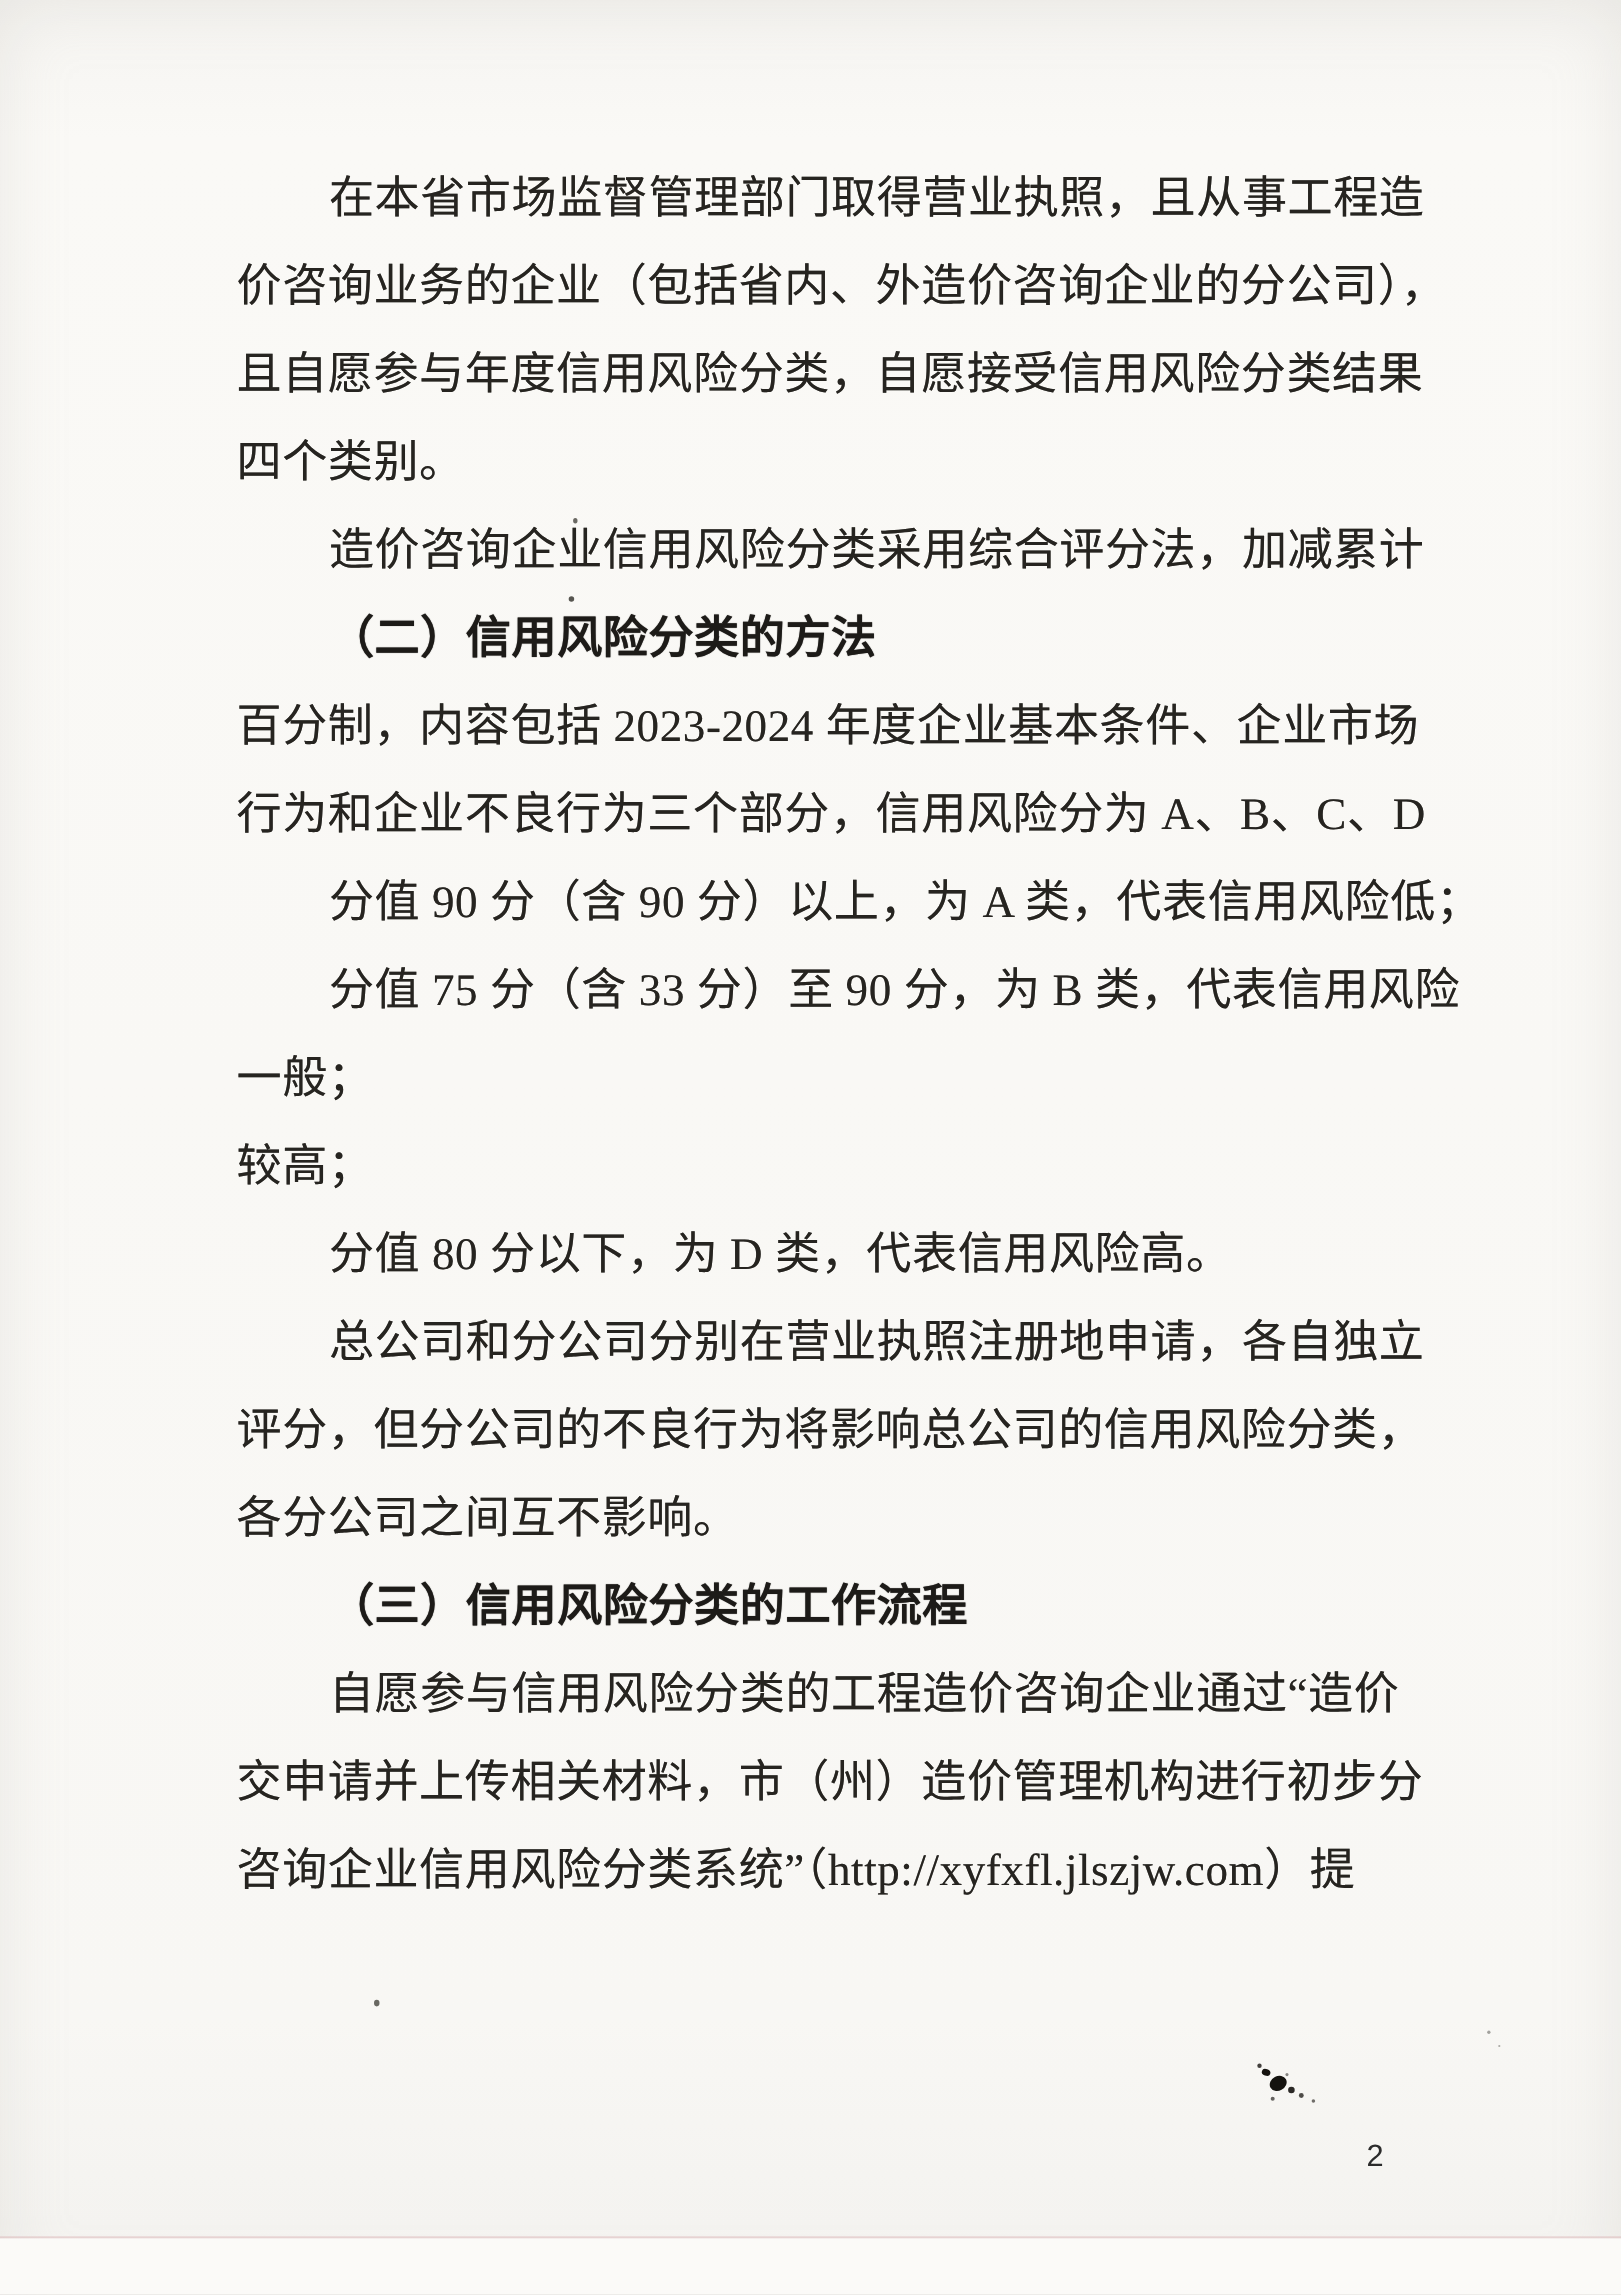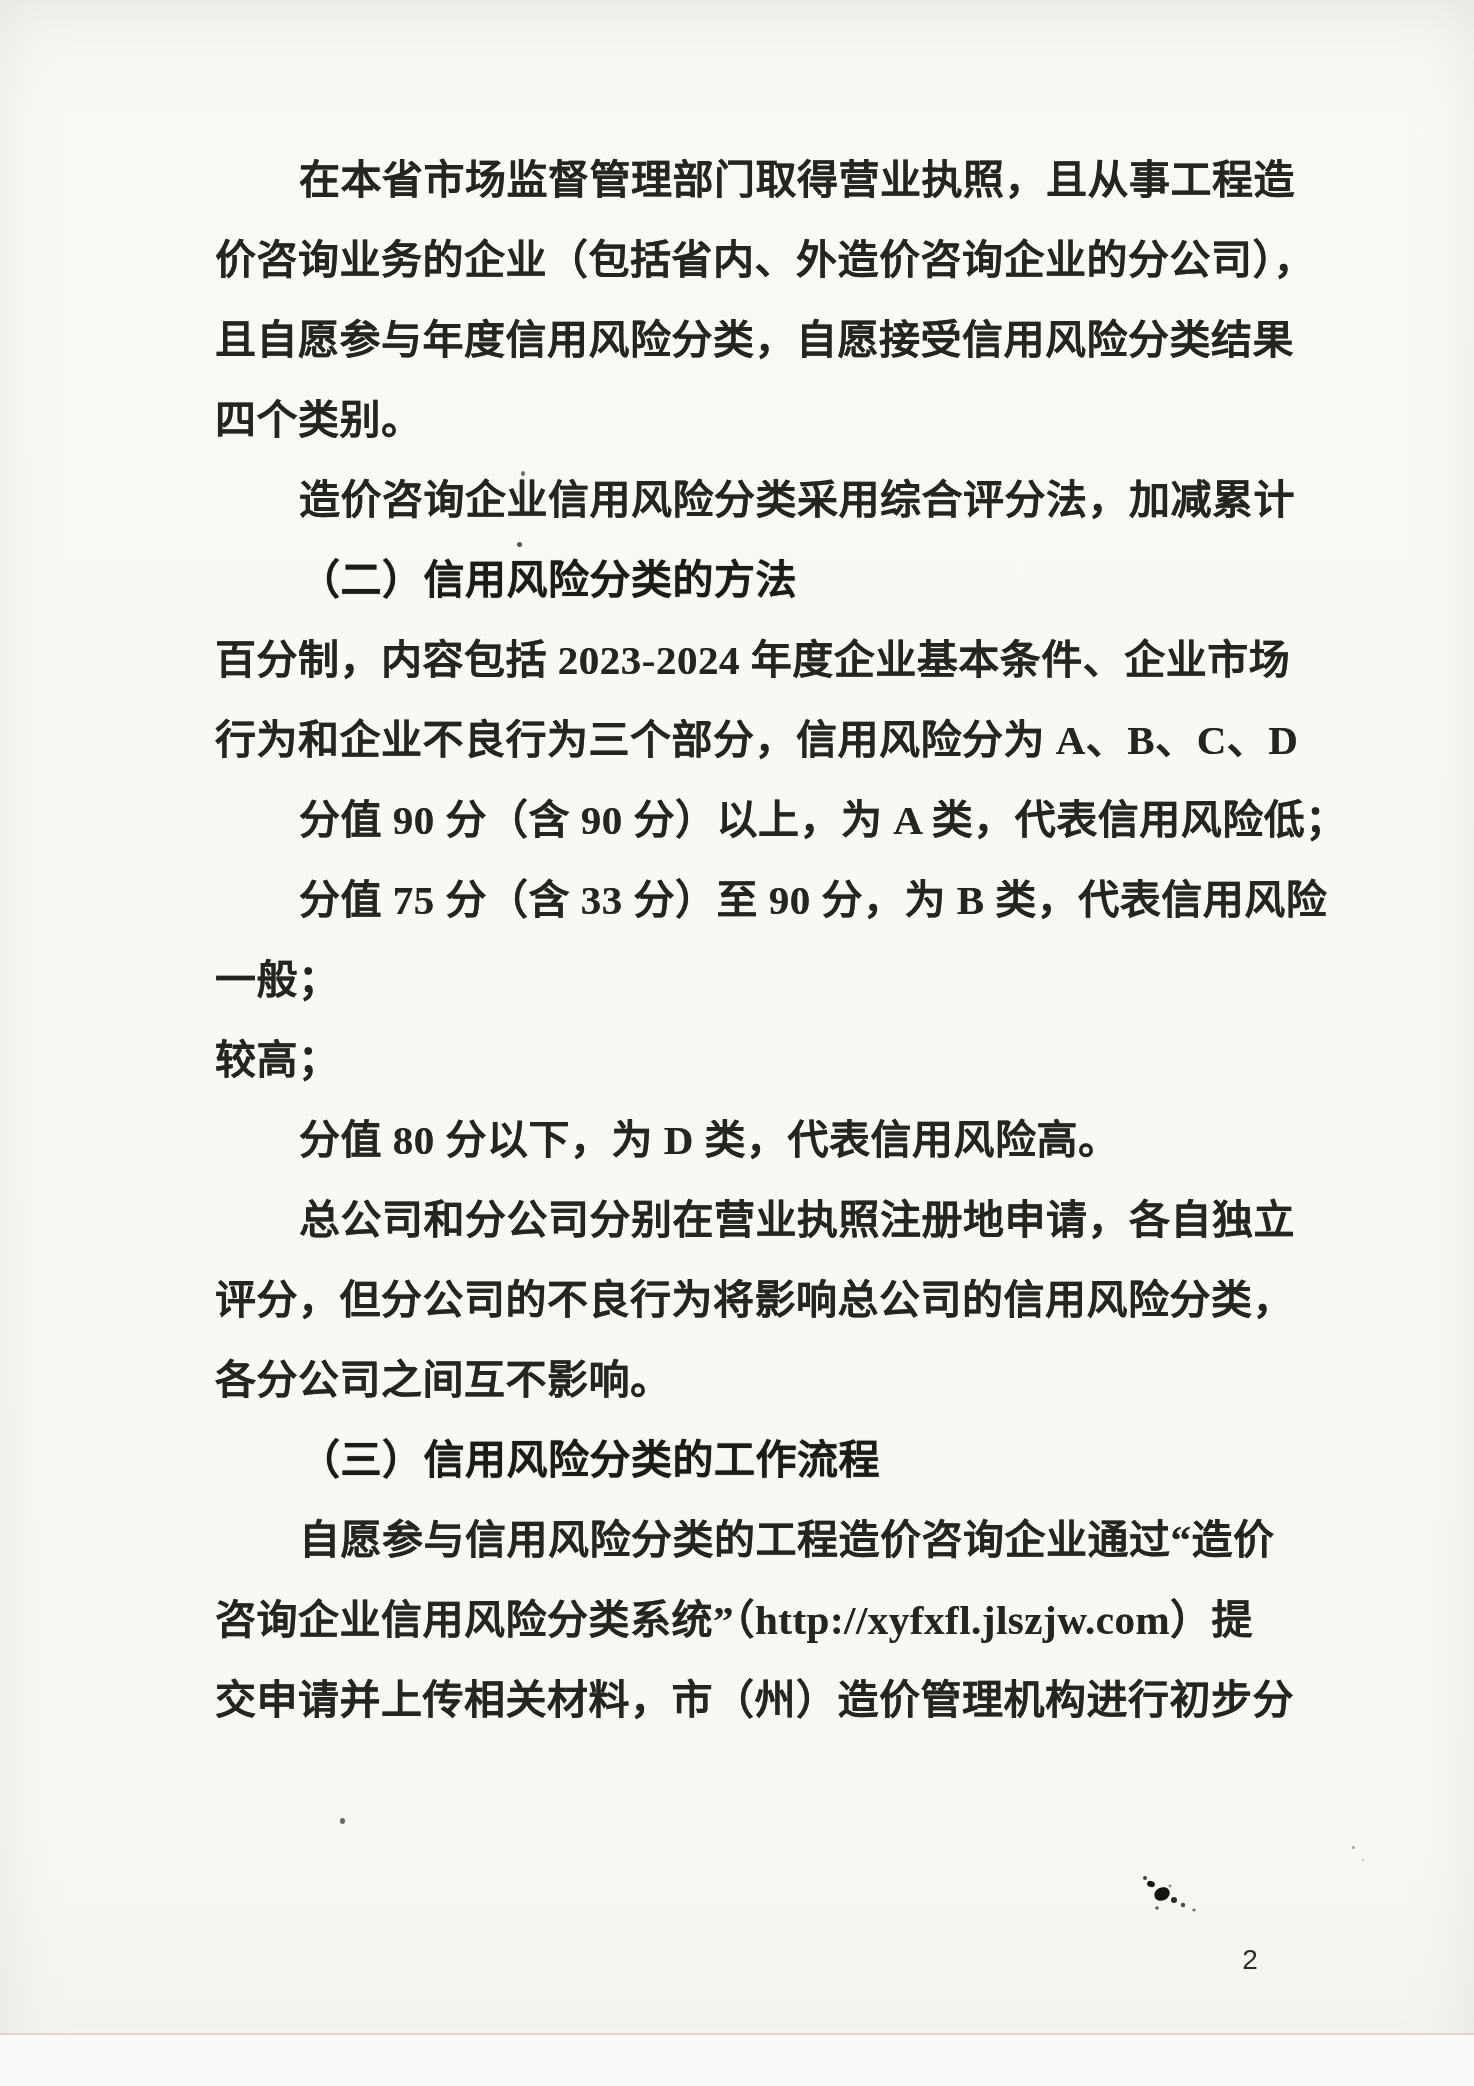--- a/index.html
+++ b/index.html
@@ -25,21 +25,20 @@
     width: 1075px;
     color: #262420;
   }
   .line {
     height: 80px;
     line-height: 80px;
     font-size: 41px;
     letter-spacing: 0.5px;
     white-space: nowrap;
     text-shadow: 0 0 0.6px rgba(42,40,36,0.6);
-    font-weight: bold;
   }
   .line.first {
     padding-left: 84px;
   }
   .line.heading {
     font-weight: 700;
     color: #1d1b18;
     text-shadow: 0 0 0.8px rgba(25,23,20,0.8);
   }
   .page-number {
@@ -106,22 +105,22 @@
       <div class="line body first">分值 90 分（含 90 分）以上，为 A 类，代表信用风险低；</div>
       <div class="line body first">分值 75 分（含 33 分）至 90 分，为 B 类，代表信用风险</div>
       <div class="line body">一般；</div>
       <div class="line body">较高；</div>
       <div class="line body first">分值 80 分以下，为 D 类，代表信用风险高。</div>
       <div class="line body first">总公司和分公司分别在营业执照注册地申请，各自独立</div>
       <div class="line body">评分，但分公司的不良行为将影响总公司的信用风险分类，</div>
       <div class="line body">各分公司之间互不影响。</div>
       <div class="line heading first">（三）信用风险分类的工作流程</div>
       <div class="line body first">自愿参与信用风险分类的工程造价咨询企业通过“造价</div>
+      <div class="line body">交申请并上传相关材料，市（州）造价管理机构进行初步分</div>
       <div class="line body">咨询企业信用风险分类系统”（http://xyfxfl.jlszjw.com）提</div>
-      <div class="line body">交申请并上传相关材料，市（州）造价管理机构进行初步分</div>
     </div>
 
   <div class="speck s1"></div>
   <div class="speck s2"></div>
   <div class="speck s3"></div>
   <div class="speck s4"></div>
   <div class="speck s5"></div>
 
   <svg class="ink-smudge" viewBox="0 0 110 55" xmlns="http://www.w3.org/2000/svg">
     <ellipse cx="38" cy="24" rx="8" ry="6.5" fill="#15130f" transform="rotate(-28 38 24)"></ellipse>

